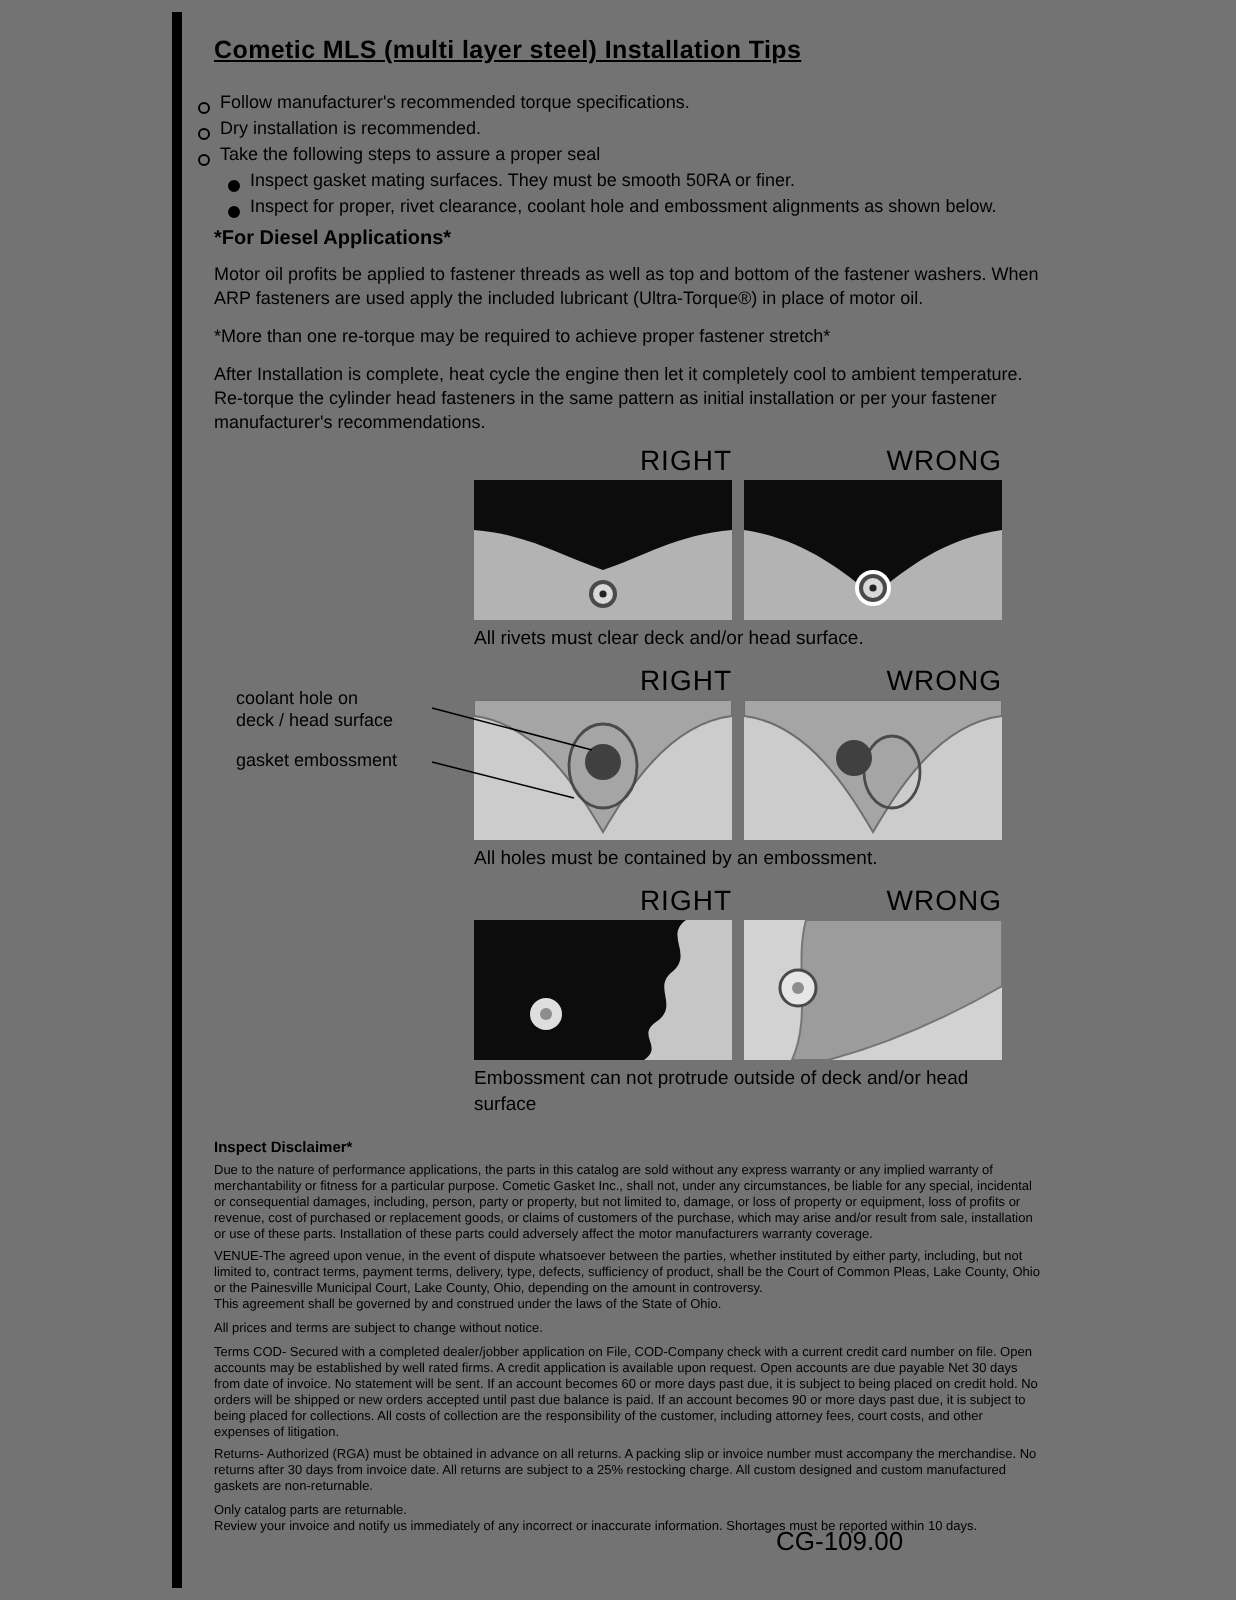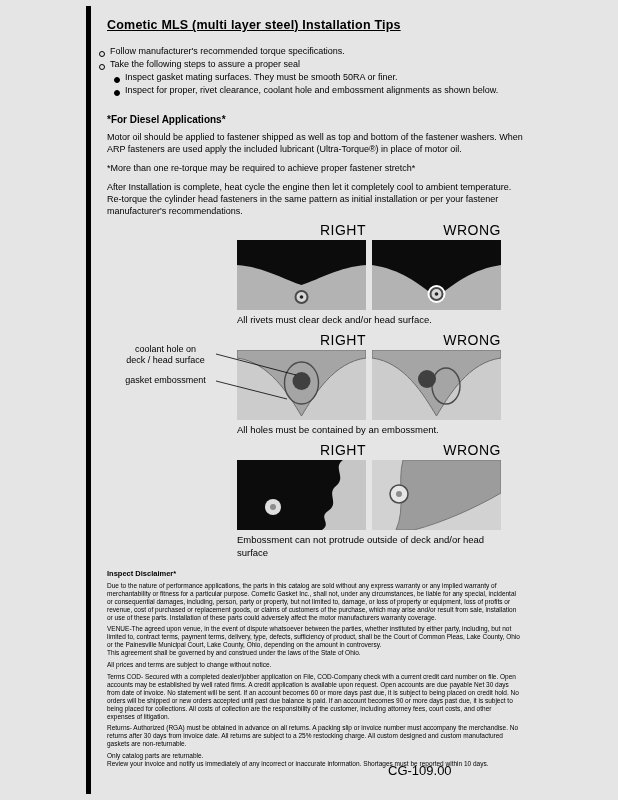--- a/index.html
+++ b/index.html
@@ -1,34 +1,34 @@
 <!DOCTYPE html>
 <html><head>
 <meta charset="utf-8">
 <style>
   html,body{margin:0;padding:0;background:#ffffff;}
   body{font-family:"Liberation Sans",sans-serif;color:#000;}
-  .page{position:relative;width:618px;height:800px;background:#e5e5e5;overflow:hidden;}
+  .page{position:relative;width:618px;height:800px;background:#737373;overflow:hidden;}
   .left-rule{position:absolute;left:86px;top:6px;width:5px;height:788px;background:#000;}
   .title{position:absolute;left:107px;top:18px;margin:0;font-size:12.5px;font-weight:bold;
          text-decoration:underline;letter-spacing:.2px;}
   .tips{position:absolute;left:99px;top:45px;width:432px;font-size:9px;line-height:13px;}
   .tip{display:flex;align-items:center;}
   .tip .marker{flex:none;width:4px;height:4px;border:1px solid #000;border-radius:50%;margin:4px 5px 0 0;}
   .tip.sub{margin-left:15px;}
   .tip.sub .marker{background:#000;}
   .diesel{position:absolute;left:107px;top:114px;width:417px;font-size:9px;line-height:12px;}
   .diesel h2{font-size:10px;font-weight:bold;margin:0 0 5px 0;}
   .diesel p{margin:0 0 7px 0;}
   .diagrams{position:absolute;left:237px;top:222px;width:264px;}
   .dheads,.dpanels{display:flex;gap:6px;}
   .dhead{width:129px;text-align:right;font-size:14px;line-height:16px;margin-bottom:2px;letter-spacing:.5px;}
   .dpanels svg{display:block;}
   .dcaption{font-size:9.5px;line-height:13px;margin:3px 0 6px 0;width:258px;}
-  .lbl{position:absolute;left:118px;width:95px;font-size:9px;line-height:11px;text-align:center;}
+  .lbl{position:absolute;left:118px;width:95px;font-size:9px;line-height:11px;text-align:left;}
   #lbl-coolant{top:344px;}
   #lbl-emboss{top:375px;}
   .pointer-overlay{position:absolute;left:100px;top:340px;pointer-events:none;}
   .warranty{position:absolute;left:107px;top:570px;width:413px;font-size:6.5px;line-height:7.9px;}
   .warranty h3{font-size:7.5px;font-weight:bold;margin:0 0 4px 0;}
   .warranty p{margin:0 0 4px 0;}
   .warranty p.tight{margin:0;}
   .footer{position:absolute;left:388px;top:763px;font-size:13px;}
 </style>
 </head>
@@ -39,35 +39,39 @@
 
   <h1 class="title">Cometic MLS (multi layer steel) Installation Tips</h1>
 
   <div class="tips">
     <div class="tip">
       <span class="marker"></span>
       <span>Follow manufacturer's recommended torque specifications.</span>
     </div>
     <div class="tip">
       <span class="marker"></span>
+      <span>Dry installation is recommended.</span>
+    </div>
+    <div class="tip">
+      <span class="marker"></span>
       <span>Take the following steps to assure a proper seal</span>
     </div>
     <div class="tip sub">
       <span class="marker"></span>
       <span>Inspect gasket mating surfaces. They must be smooth 50RA or finer.</span>
     </div>
     <div class="tip sub">
       <span class="marker"></span>
       <span>Inspect for proper, rivet clearance, coolant hole and embossment alignments as shown below.</span>
     </div>
   </div>
 
   <div class="diesel">
     <h2>*For Diesel Applications*</h2>
-    <p>Motor oil should be applied to fastener shipped as well as top and bottom of the fastener washers. When ARP fasteners are used apply the included lubricant (Ultra-Torque®) in place of motor oil.</p>
+    <p>Motor oil profits be applied to fastener threads as well as top and bottom of the fastener washers. When ARP fasteners are used apply the included lubricant (Ultra-Torque®) in place of motor oil.</p>
     <p>*More than one re-torque may be required to achieve proper fastener stretch*</p>
     <p>After Installation is complete, heat cycle the engine then let it completely cool to ambient temperature. Re-torque the cylinder head fasteners in the same pattern as initial installation or per your fastener manufacturer's recommendations.</p>
   </div>
 
   <div class="diagrams">
 
     <div class="drow">
       <div class="dheads">
         <div class="dhead">RIGHT</div>
         <div class="dhead">WRONG</div>

